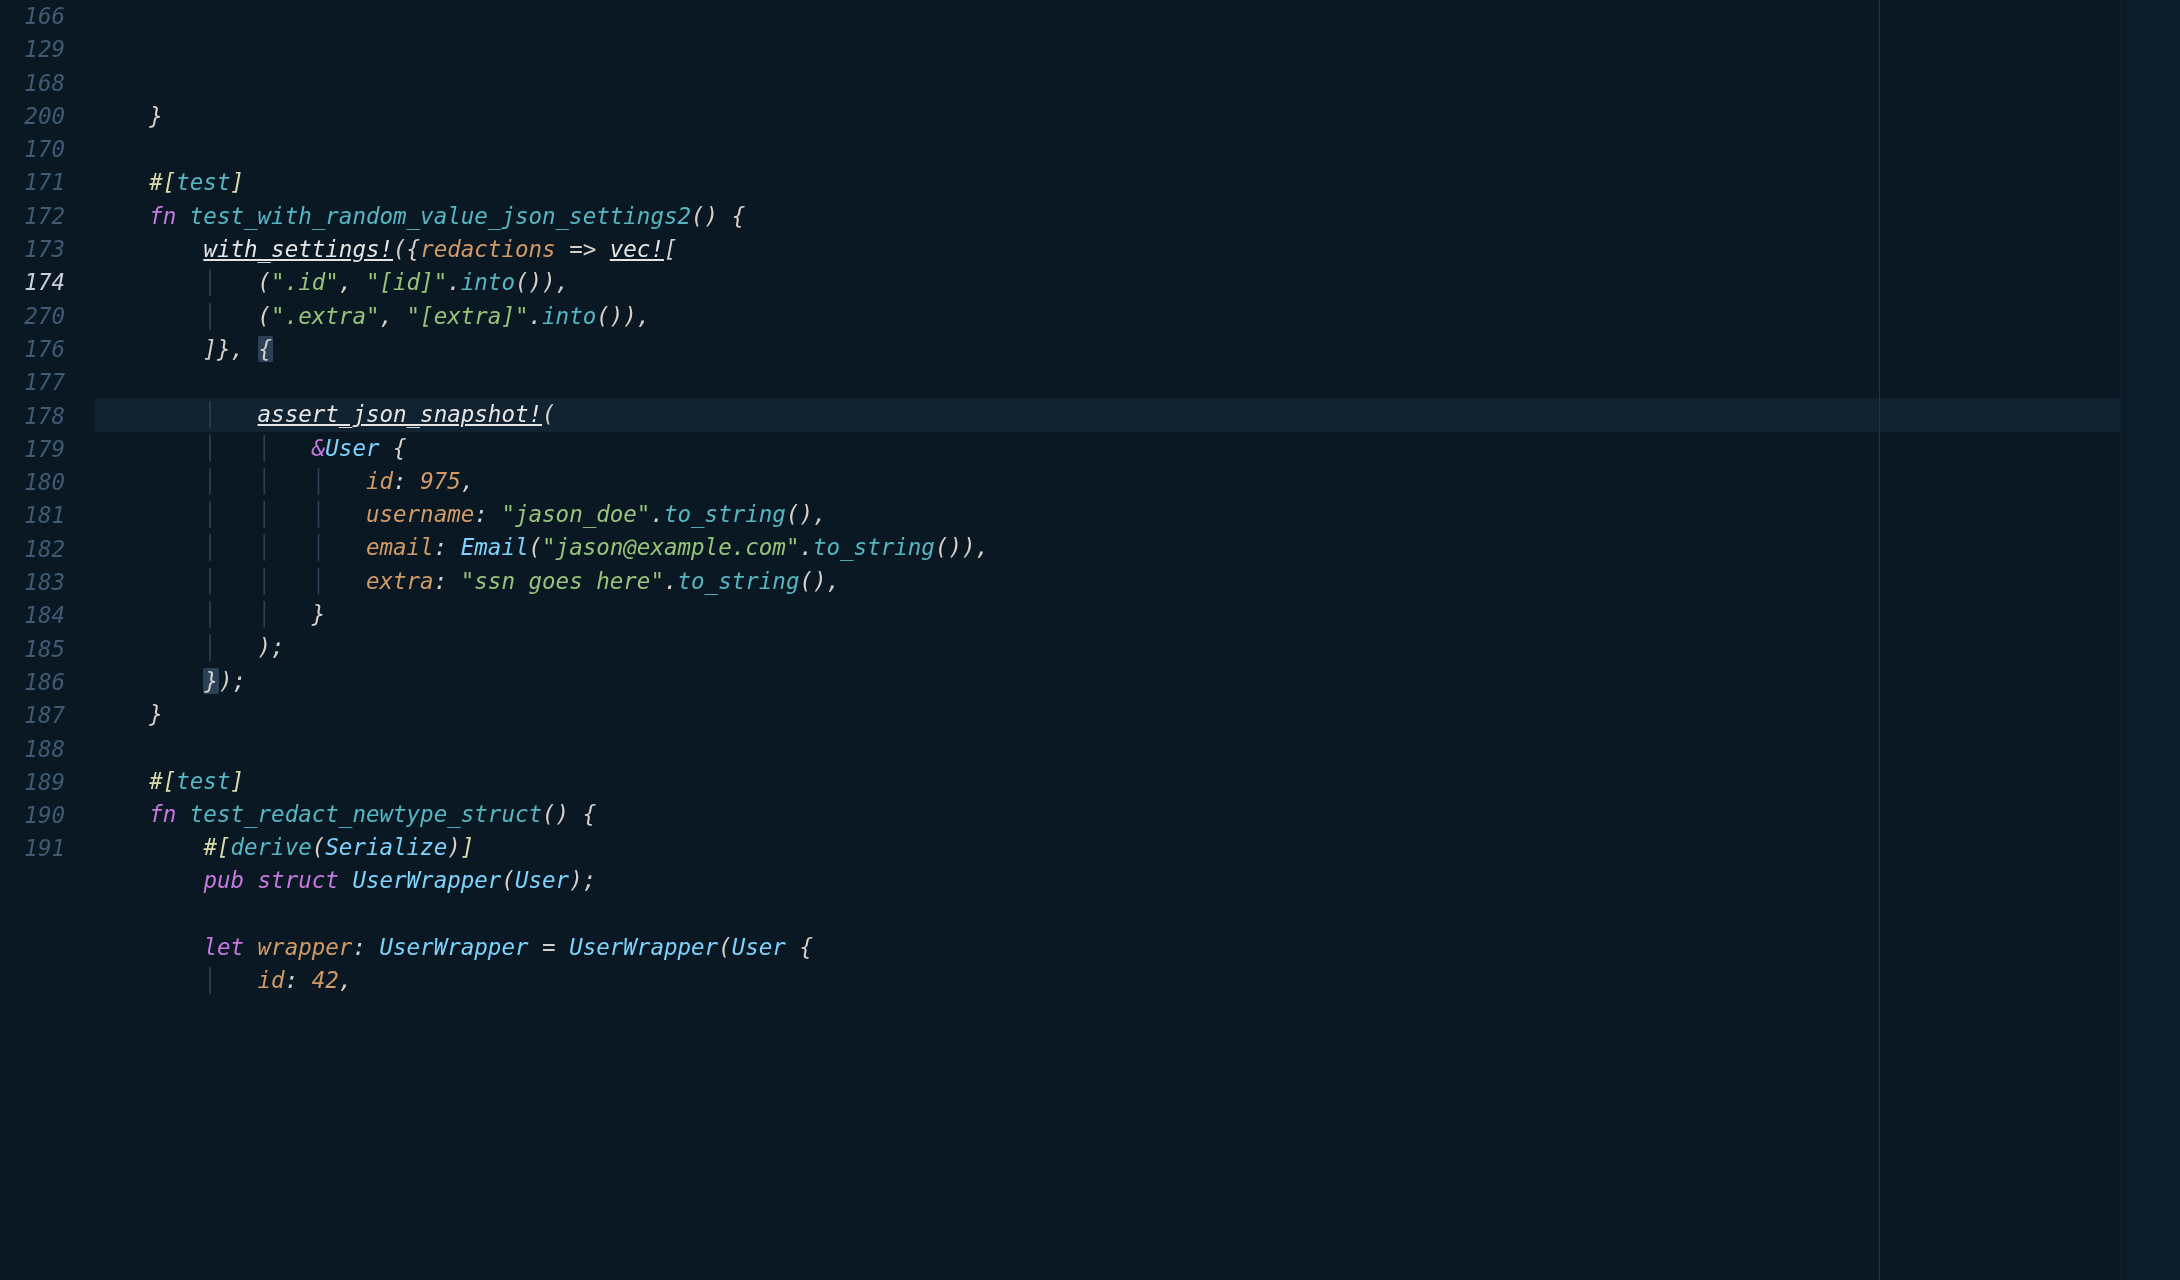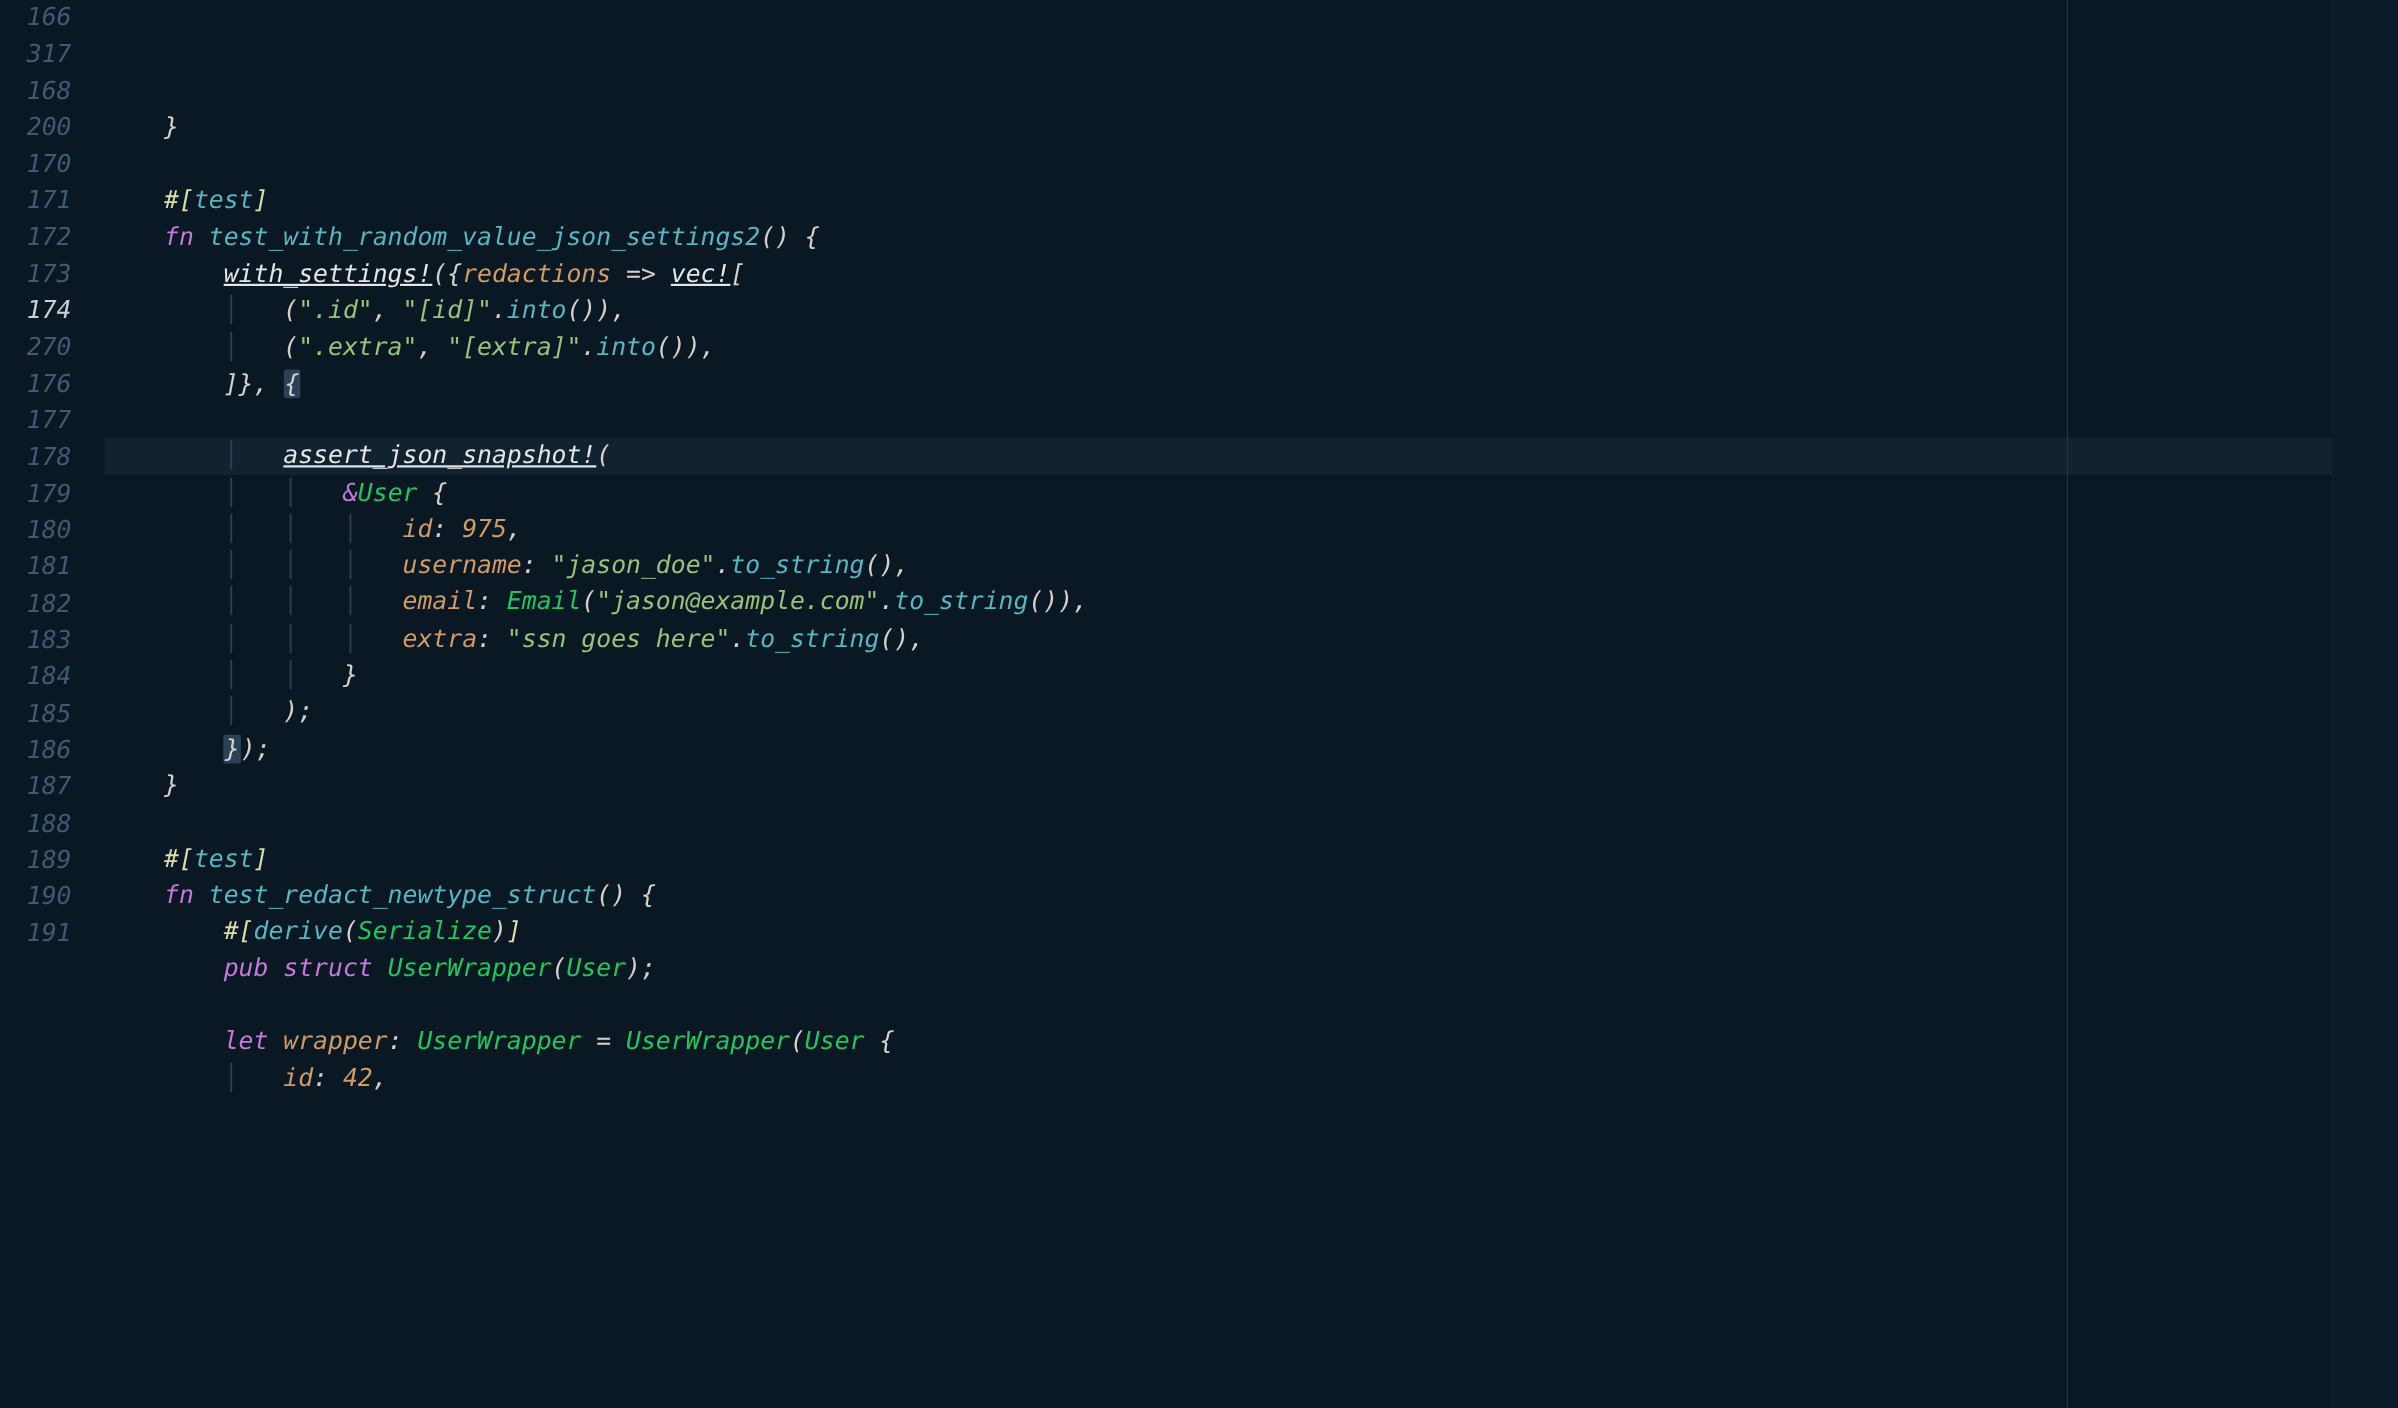--- a/index.html
+++ b/index.html
@@ -56,40 +56,40 @@
     bottom: 0;
     width: 60px;
     background: #0b1b29;
     border-left: 1px solid #12202e;
   }
   
   .p   { color: #d5d0c9; font-style: italic; }   
   .kw  { color: #c678dd; font-style: italic; }   
   .fn  { color: #56b6c2; }   
   .mac { color: #e5e5e5; font-style: italic; text-decoration: underline; }   
-  .ty  { color: #22c55e; font-style: italic; }   
+  .ty  { color: #7dd3fc; font-style: italic; }   
   .attr{ color: #dcdcaa; font-style: italic; }   
   .id  { color: #d19a66; font-style: italic; }   
   .str { color: #98c379; font-style: italic; }   
   .num { color: #d19a66; font-style: italic; }
   .amp { color: #c678dd; }
   .guide { color: #2a3f55; font-style: normal; }
   .hlbrace {
     background: #2a4158;
     border-radius: 2px;
     padding: 0 1px;
   }
 </style>
 </head>
 <body>
 
 <div class="editor">
   <div class="gutter">
       <div class="ln">166</div>
-      <div class="ln">317</div>
+      <div class="ln">129</div>
       <div class="ln">168</div>
       <div class="ln">200</div>
       <div class="ln">170</div>
       <div class="ln">171</div>
       <div class="ln">172</div>
       <div class="ln">173</div>
       <div class="ln active">174</div>
       <div class="ln">270</div>
       <div class="ln">176</div>
       <div class="ln">177</div>

